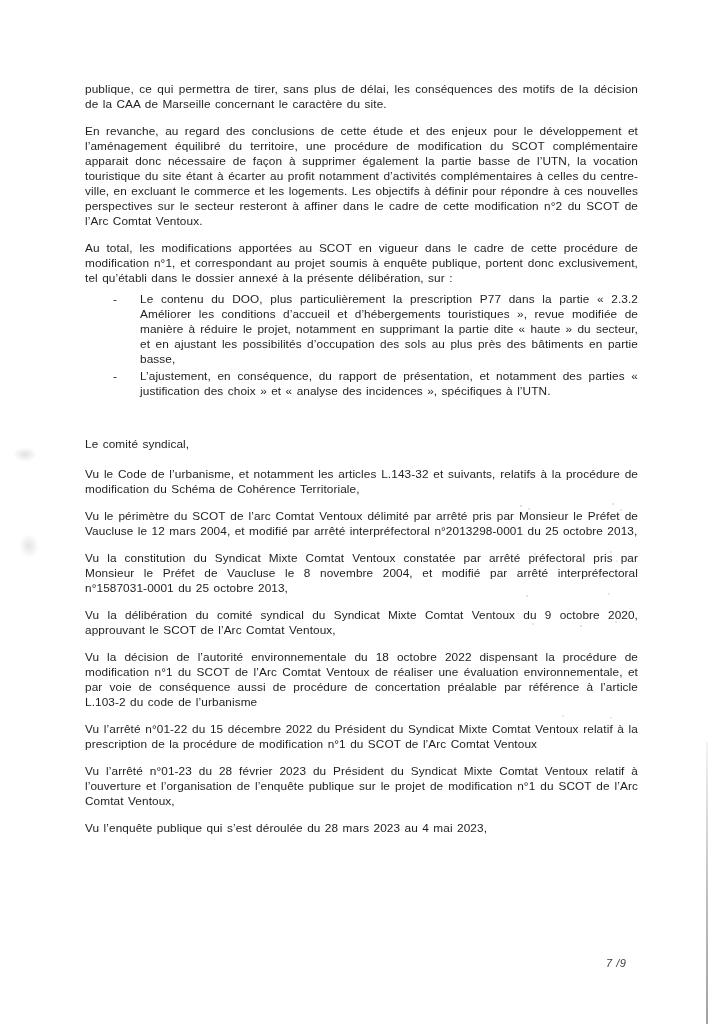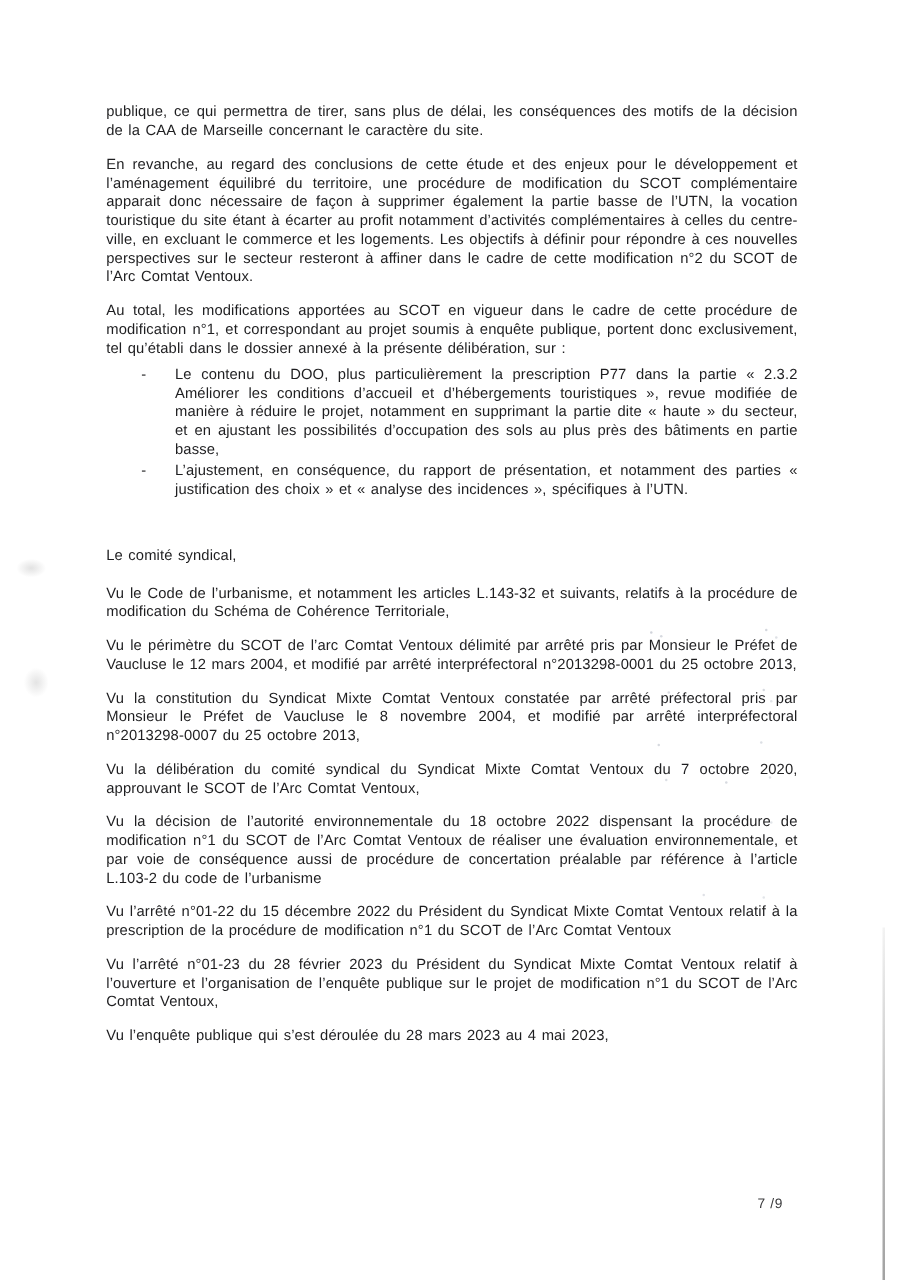--- a/index.html
+++ b/index.html
@@ -52,20 +52,21 @@
   }
   .para.comite {
     margin-top: 38px;
     margin-bottom: 15px;
   }
   .footer-page {
     position: absolute;
     left: 606px;
     top: 957px;
     font-size: 11px;
+    font-style: italic;
     color: #3a3a3c;
     letter-spacing: 0.5px;
   }
   
   .smudge-1 {
     position: absolute;
     left: 13px; top: 447px;
     width: 24px; height: 15px;
     background: radial-gradient(ellipse at center, rgba(150,150,150,0.28), rgba(150,150,150,0) 70%);
     border-radius: 50%;
@@ -133,22 +134,22 @@
       <div class="bullet">
         <span class="dash">-</span>
         <span class="btext">L’ajustement, en conséquence, du rapport de présentation, et notamment des parties « justification des choix » et « analyse des incidences », spécifiques à l’UTN.</span>
       </div>
     </div>
 
     <p class="para comite">Le comité syndical,</p>
 
     <p class="para">Vu le Code de l’urbanisme, et notamment les articles L.143-32 et suivants, relatifs à la procédure de modification du Schéma de Cohérence Territoriale,</p>
     <p class="para">Vu le périmètre du SCOT de l’arc Comtat Ventoux délimité par arrêté pris par Monsieur le Préfet de Vaucluse le 12 mars 2004, et modifié par arrêté interpréfectoral n°2013298-0001 du 25 octobre 2013,</p>
-    <p class="para">Vu la constitution du Syndicat Mixte Comtat Ventoux constatée par arrêté préfectoral pris par Monsieur le Préfet de Vaucluse le 8 novembre 2004, et modifié par arrêté interpréfectoral n°2013298-0007 du 25 octobre 2013,</p>
-    <p class="para">Vu la délibération du comité syndical du Syndicat Mixte Comtat Ventoux du 7 octobre 2020, approuvant le SCOT de l’Arc Comtat Ventoux,</p>
+    <p class="para">Vu la constitution du Syndicat Mixte Comtat Ventoux constatée par arrêté préfectoral pris par Monsieur le Préfet de Vaucluse le 8 novembre 2004, et modifié par arrêté interpréfectoral n°1587031-0001 du 25 octobre 2013,</p>
+    <p class="para">Vu la délibération du comité syndical du Syndicat Mixte Comtat Ventoux du 9 octobre 2020, approuvant le SCOT de l’Arc Comtat Ventoux,</p>
     <p class="para">Vu la décision de l’autorité environnementale du 18 octobre 2022 dispensant la procédure de modification n°1 du SCOT de l’Arc Comtat Ventoux de réaliser une évaluation environnementale, et par voie de conséquence aussi de procédure de concertation préalable par référence à l’article L.103-2 du code de l’urbanisme</p>
     <p class="para">Vu l’arrêté n°01-22 du 15 décembre 2022 du Président du Syndicat Mixte Comtat Ventoux relatif à la prescription de la procédure de modification n°1 du SCOT de l’Arc Comtat Ventoux</p>
     <p class="para">Vu l’arrêté n°01-23 du 28 février 2023 du Président du Syndicat Mixte Comtat Ventoux relatif à l’ouverture et l’organisation de l’enquête publique sur le projet de modification n°1 du SCOT de l’Arc Comtat Ventoux,</p>
     <p class="para">Vu l’enquête publique qui s’est déroulée du 28 mars 2023 au 4 mai 2023,</p>
 
   </div>
 
   <div class="footer-page">7 /9</div>
 
   <div class="smudge-1"></div>

